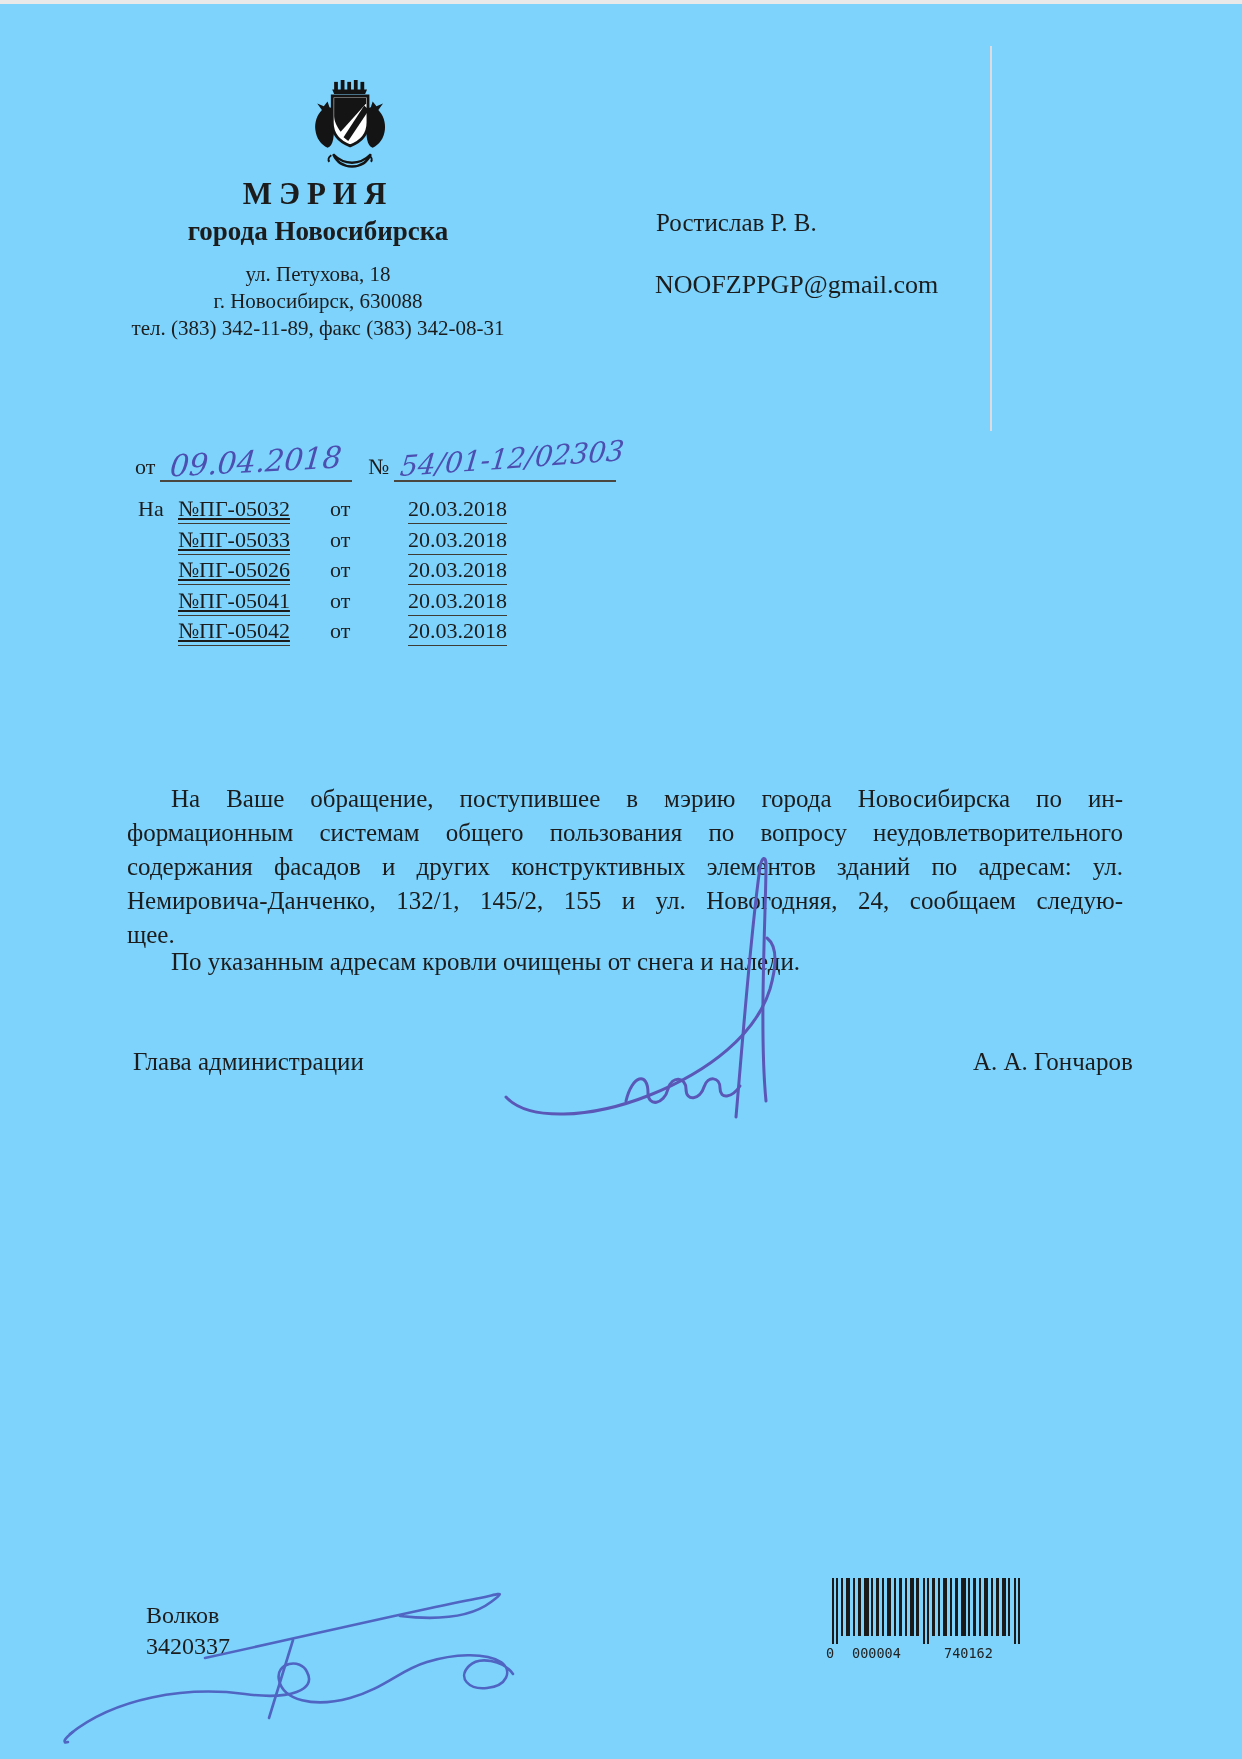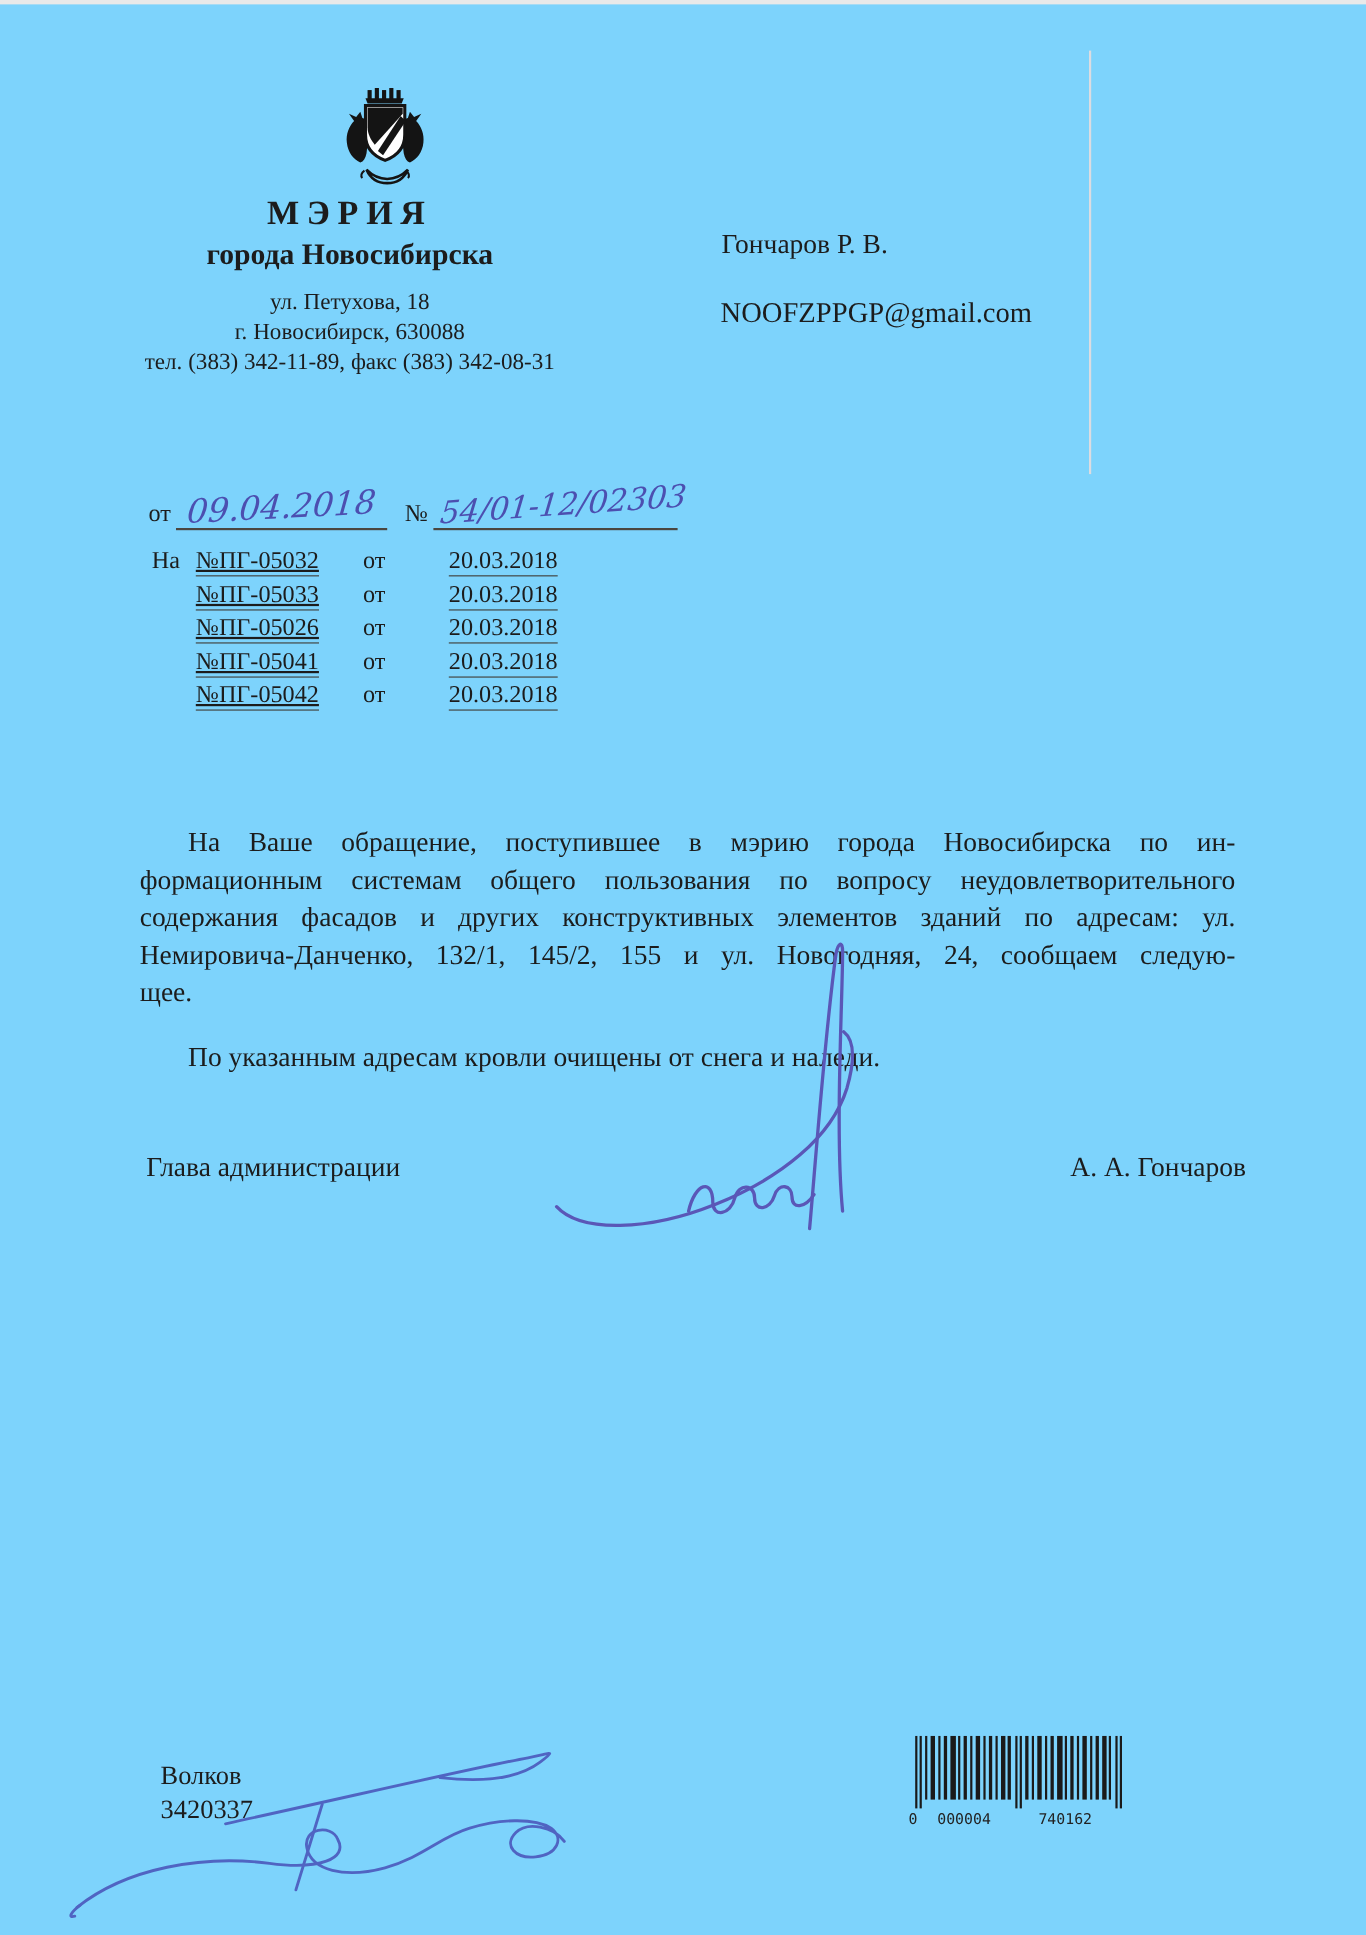--- a/index.html
+++ b/index.html
@@ -40,21 +40,21 @@
   .u{border-bottom:1.5px solid #3e3a34;padding-bottom:1px;}
   .ref-num{justify-self:start;text-decoration:underline;}
   .ref-date{justify-self:start;}
 
   
   .rcpt-name{left:656px;top:205px;font-size:25px;}
   .rcpt-email{left:655px;top:266px;font-size:26px;}
 
   
   .salutation{left:430px;top:708px;font-size:26px;}
-  .para1{left:127px;top:749px;width:996px;font-size:25px;}
+  .para1{left:127px;top:781px;width:996px;font-size:25px;}
   .para1 .ln{height:34px;text-align:justify;text-align-last:justify;}
   .para1 .ln.first{padding-left:44px;box-sizing:border-box;}
   .para1 .ln.last{text-align:right;text-align-last:left;}
   .para2{left:171px;top:944px;font-size:25px;}
 
   
   .sign-title{left:133px;top:1044px;font-size:25px;}
   .sign-name{left:973px;top:1044px;font-size:25px;}
 
   
@@ -148,21 +148,21 @@
       <span class="u ref-date">20.03.2018</span>
     </div>
     <div class="ref-row">
       <span></span>
       <span class="u ref-num">№ПГ-05042</span>
       <span>от</span>
       <span class="u ref-date">20.03.2018</span>
     </div>
   </div>
 
-  <div class="abs rcpt-name">Гончаров Р. В.</div>
+  <div class="abs rcpt-name">Ростислав Р. В.</div>
   <div class="abs rcpt-email">NOOFZPPGP@gmail.com</div>
 
 
   <div class="abs para1">
     <div class="ln first">На Ваше обращение, поступившее в мэрию города Новосибирска по ин-</div>
     <div class="ln">формационным системам общего пользования по вопросу неудовлетворительного</div>
     <div class="ln">содержания фасадов и других конструктивных элементов зданий по адресам: ул.</div>
     <div class="ln">Немировича-Данченко, 132/1, 145/2, 155 и ул. Новогодняя, 24, сообщаем следую-</div>
     <div class="ln last">щее.</div>
   </div>

